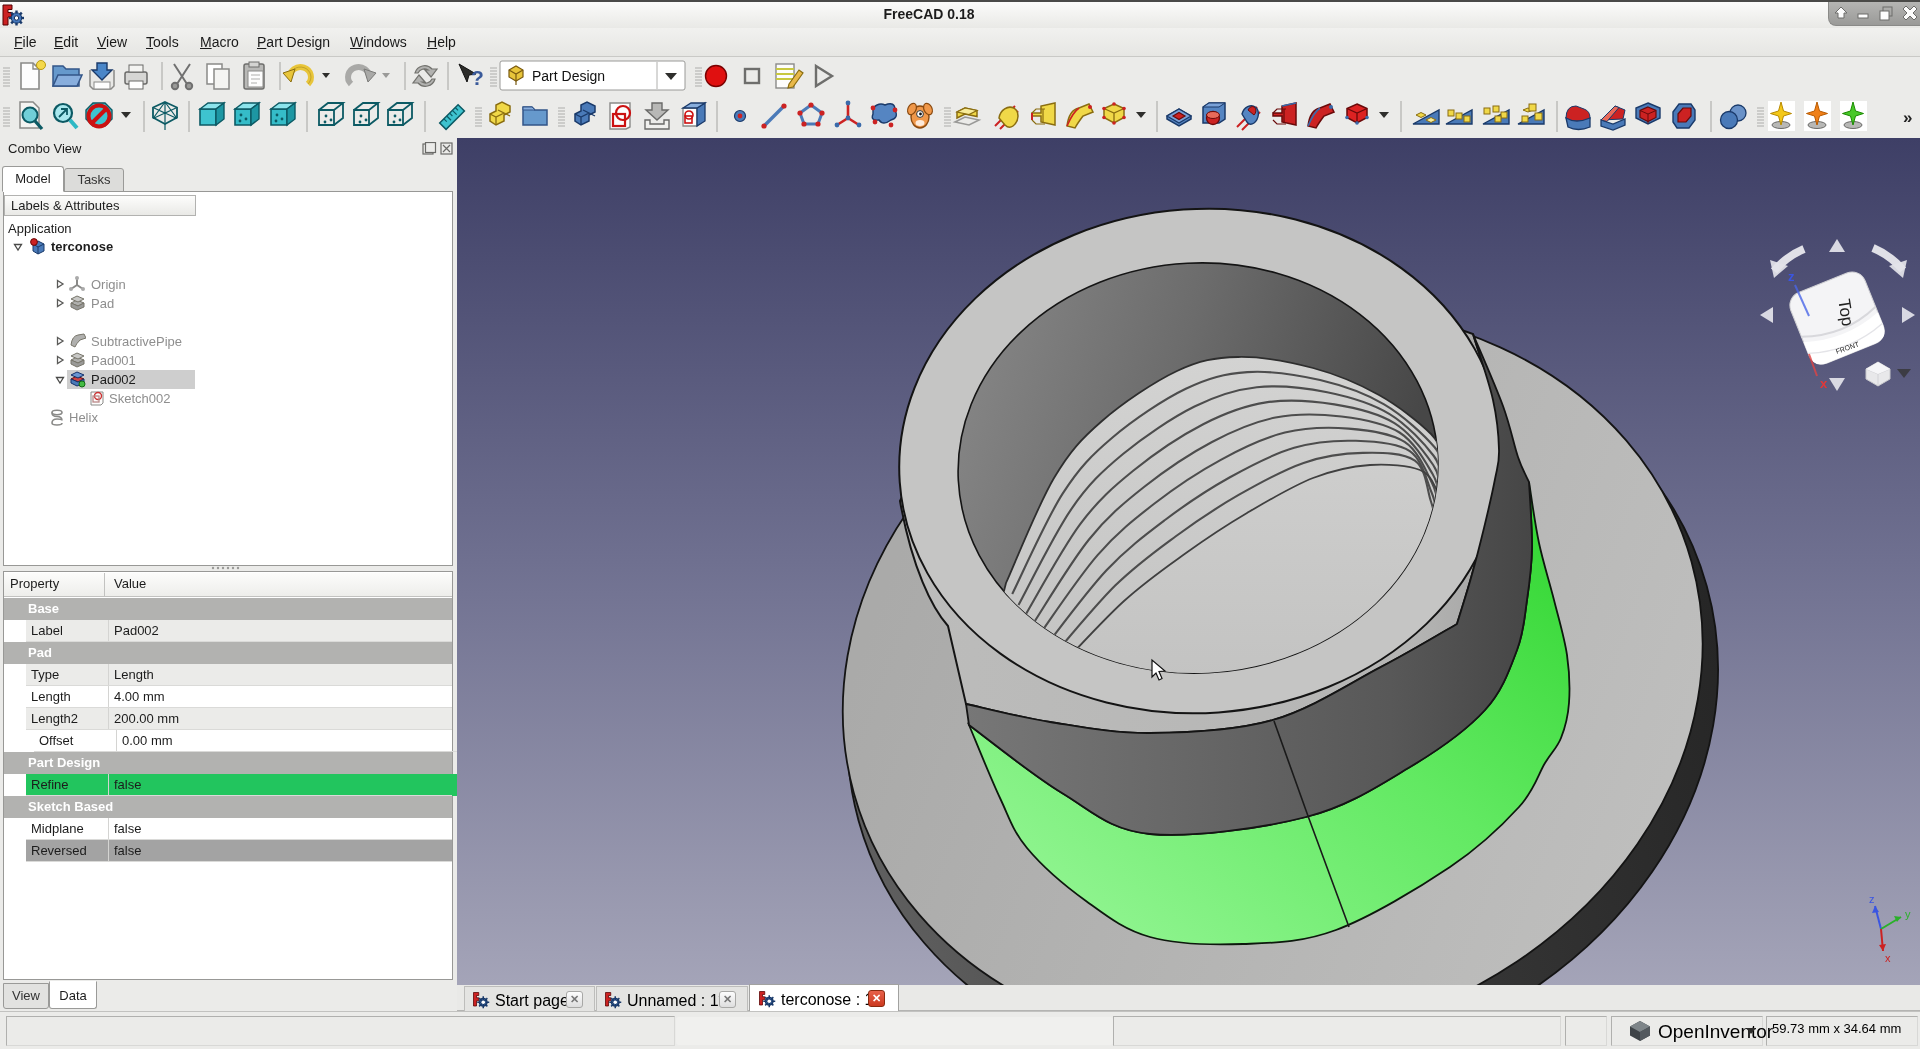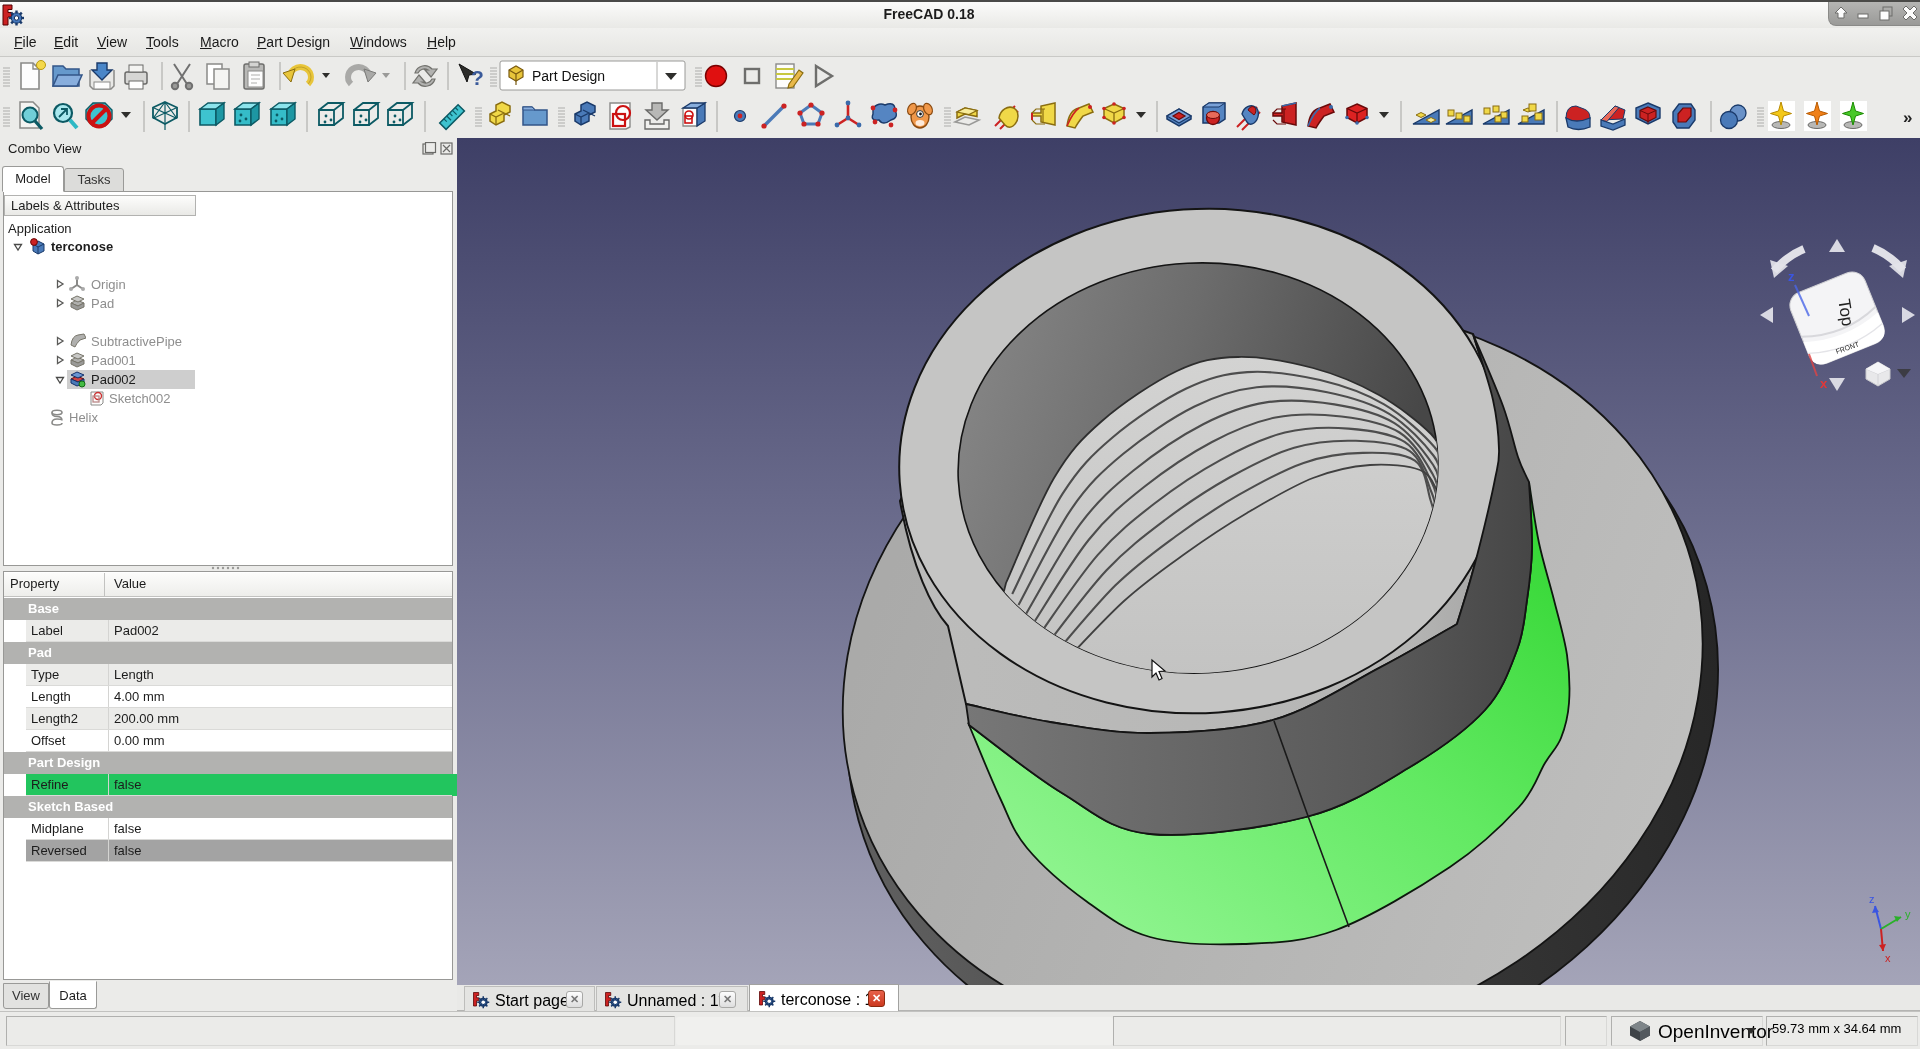--- a/index.html
+++ b/index.html
@@ -599,21 +599,21 @@
       <span class="pdiv"></span>
  <div class="abs" style="left:22px;top:21px;width:426px;height:1px;background:#dadad8"></div>
     </div>
 <div class="prow" style="top:570px;left:4px;width:448px;background:#ebebe9">
  <div class="abs" style="left:0;top:0;width:22px;height:22px;background:#fff"></div>
  <span class="pname">Length2</span>
       <span class="pval">200.00 mm</span>
       <span class="pdiv"></span>
  <div class="abs" style="left:22px;top:21px;width:426px;height:1px;background:#dadad8"></div>
     </div>
-<div class="prow" style="top:592px;left:4px;width:412px;background:#fff">
+<div class="prow" style="top:592px;left:12px;width:412px;background:#fff">
  <div class="abs" style="left:0;top:0;width:22px;height:22px;background:#fff"></div>
  <span class="pname">Offset</span>
       <span class="pval">0.00 mm</span>
       <span class="pdiv"></span>
  <div class="abs" style="left:22px;top:21px;width:426px;height:1px;background:#dadad8"></div>
     </div>
 <div class="grp" style="left:4px;top:614px;width:448px;height:22px;padding:3px 0 0 24px">Part Design</div>
 <div class="prow" style="top:636px;left:4px;width:528px;background:#22c55e">
  <div class="abs" style="left:0;top:0;width:22px;height:22px;background:#fff"></div>
  <span class="pname">Refine</span>

